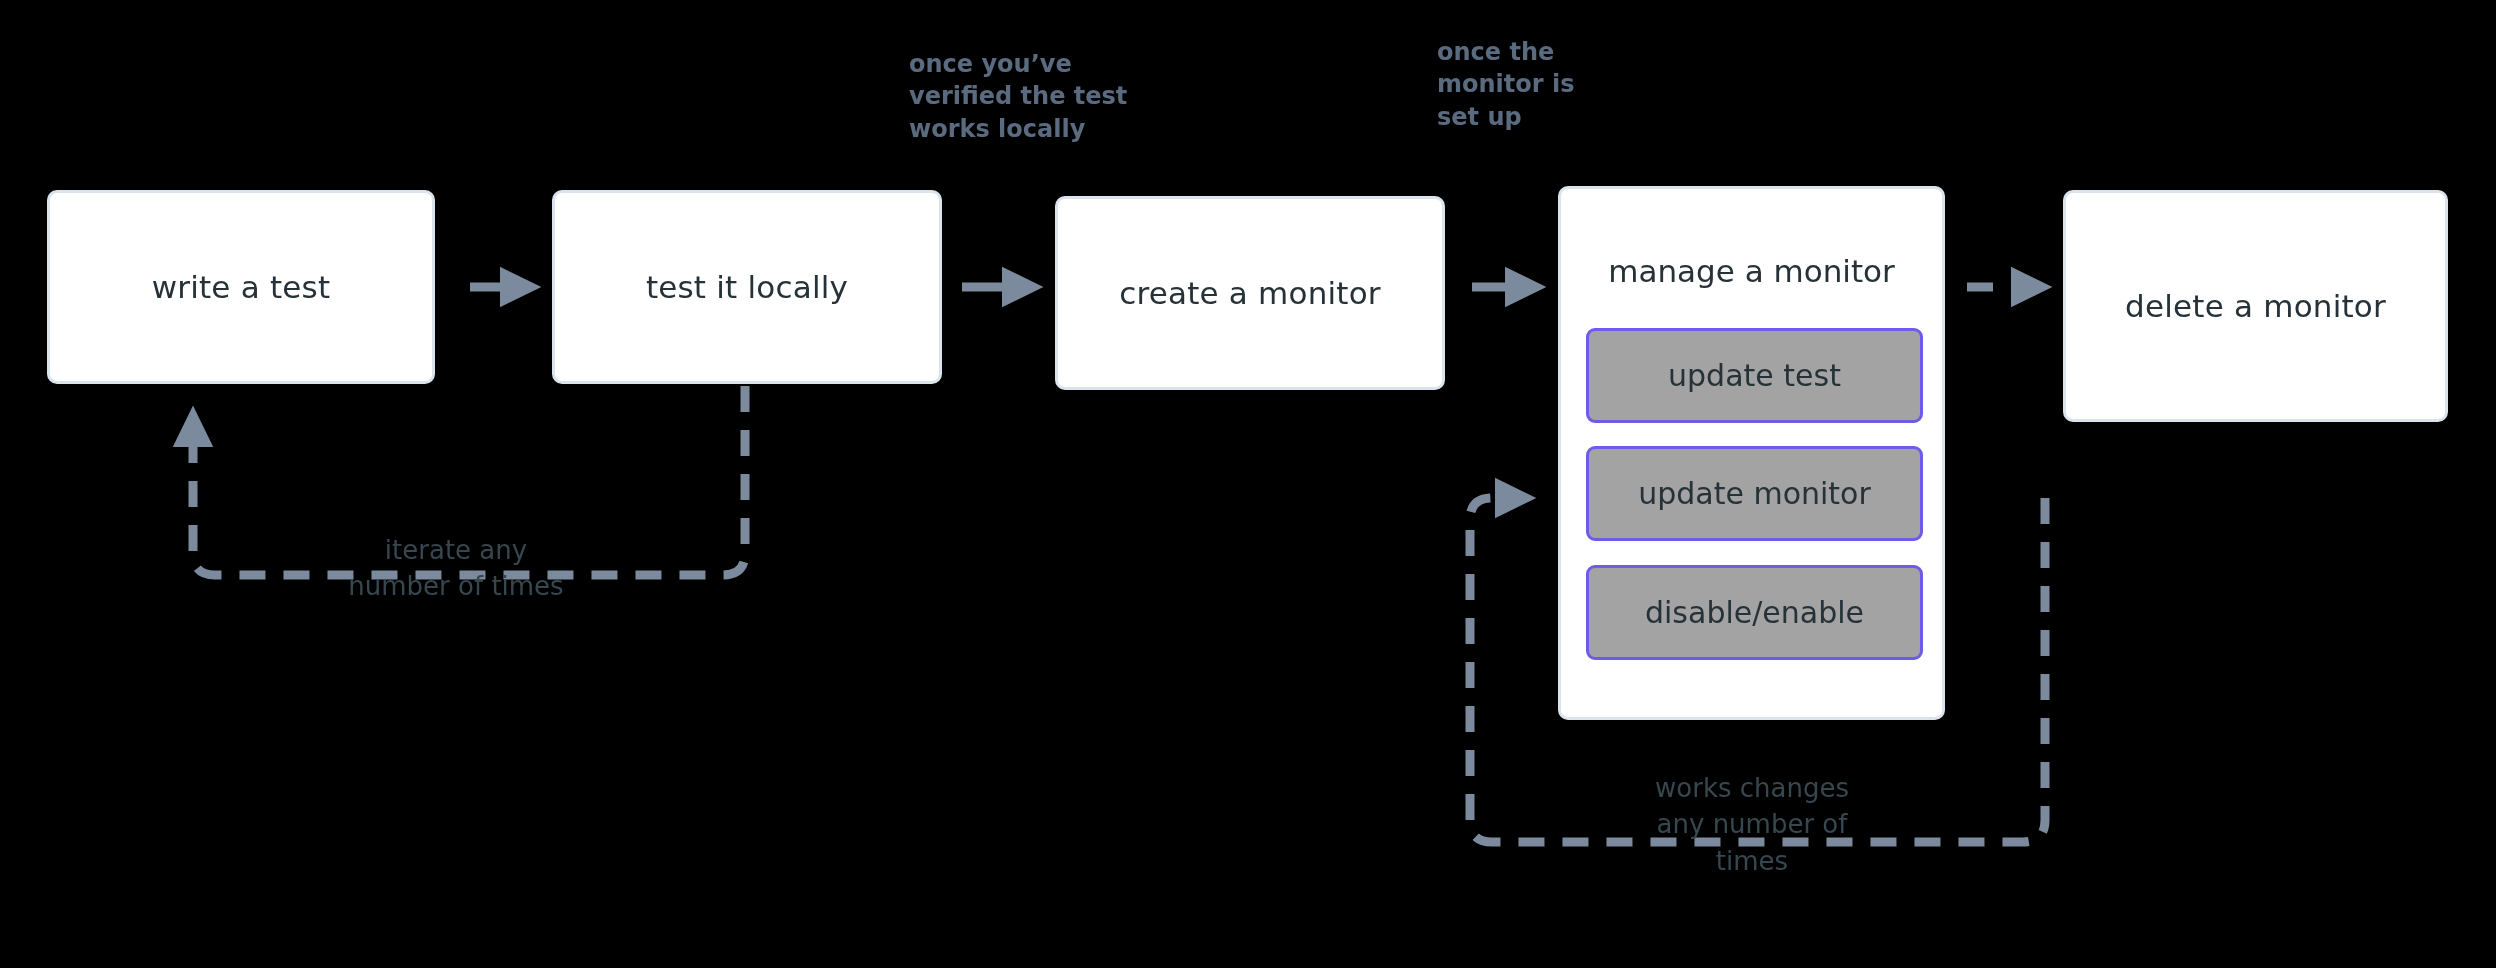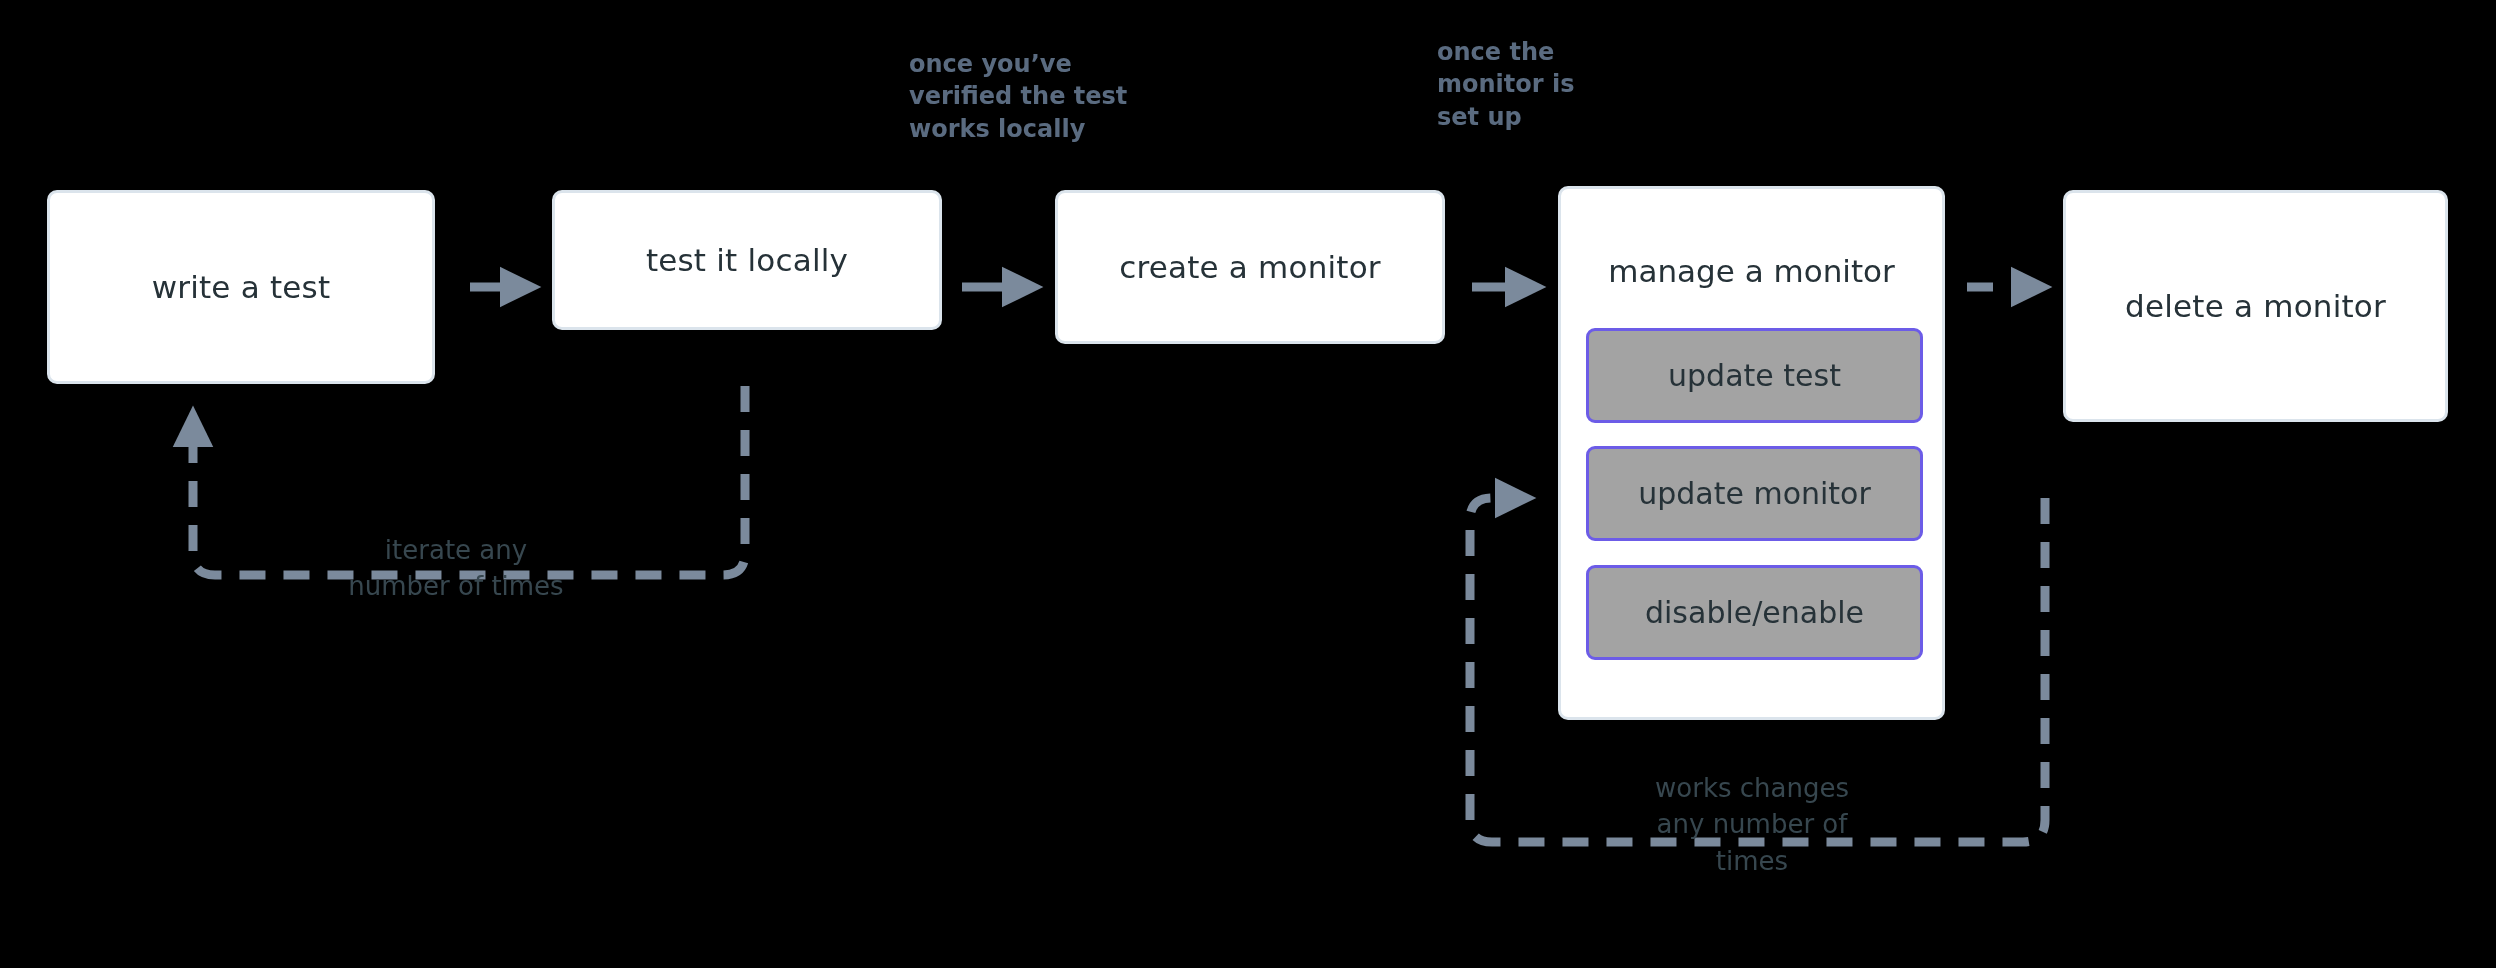--- a/index.html
+++ b/index.html
@@ -122,25 +122,25 @@
 
     <g>
       <path d="M 2045 498 L 2045 820 Q 2045 842 2023 842 L 1492 842 Q 1470 842 1470 820 L 1470 520 Q 1470 498 1492 498 L 1522 498" fill="none" stroke="#7b8a9c" stroke-width="9" stroke-dasharray="26 18" marker-end="url(#arrowhead)"></path>
     </g>
   </svg>
 
   <div class="node" style="left:47px; top:190px; width:388px; height:194px;">
     <span class="node-label">write a test</span>
   </div>
 
-  <div class="node" style="left:552px; top:190px; width:390px; height:140px;">
+  <div class="node" style="left:552px; top:190px; width:390px; height:194px;">
     <span class="node-label">test it locally</span>
   </div>
 
-  <div class="node" style="left:1055px; top:190px; width:390px; height:154px;align-items:center;">
+  <div class="node" style="left:1055px; top:196px; width:390px; height:194px;align-items:center;">
     <span class="node-label">create a monitor</span>
   </div>
 
   <div class="node container" style="left:1558px; top:186px; width:387px; height:534px;">
     <span class="container-title">manage a monitor</span>
 
     <div class="sub-node" style="left:25px; top:139px; width:337px; height:95px;">
       <span class="sub-node-label">update test</span>
     </div>
 

